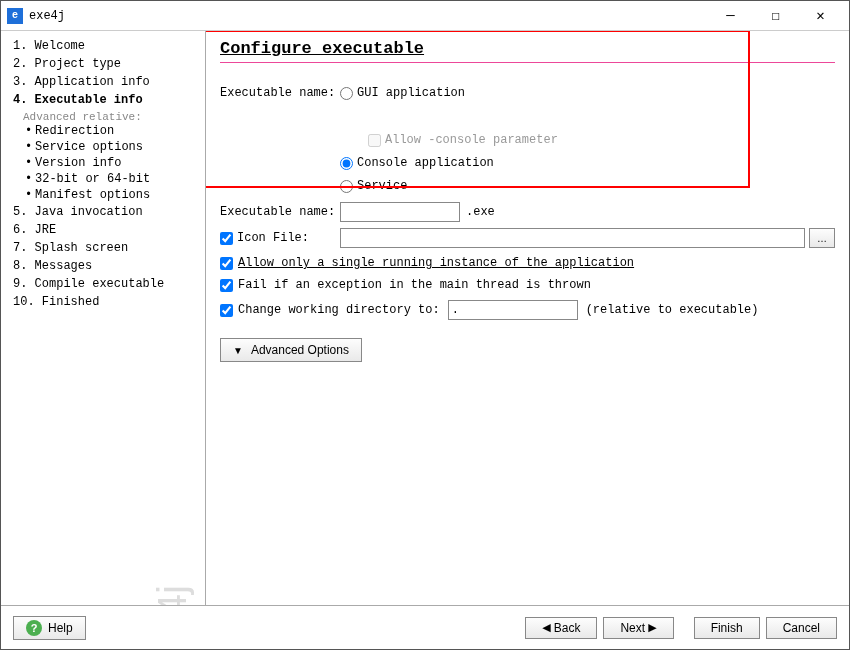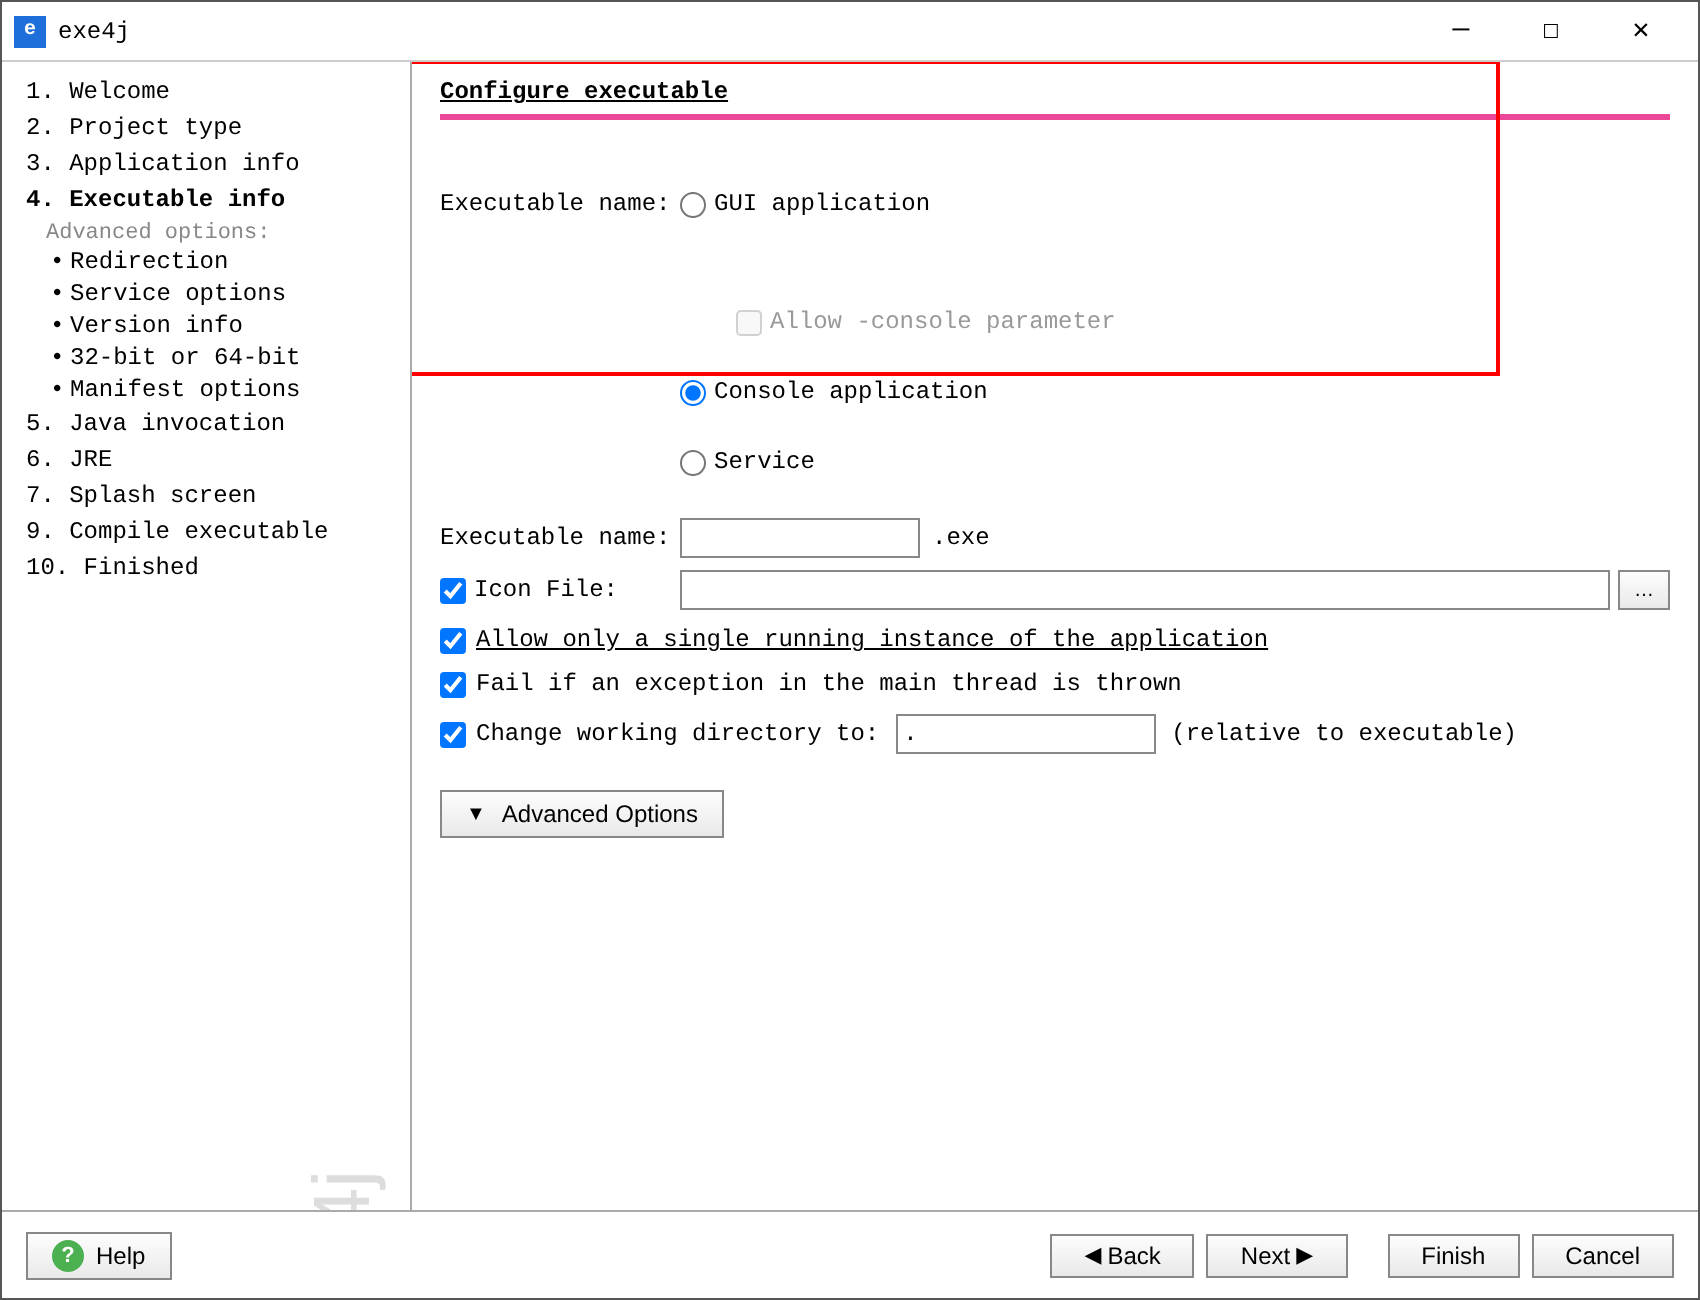--- a/index.html
+++ b/index.html
@@ -90,39 +90,39 @@
   pointer-events: none;
 }
 .main {
   flex: 1;
   padding: 8px 14px;
   position: relative;
   background: #fff;
   overflow: auto;
 }
 .heading {
-  font-size: 12px;
+  font-size: 17px;
   font-weight: bold;
   padding-bottom: 4px;
-  border-bottom: 3px solid #ec4899;
+  border-bottom: 1px solid #ec4899;
   text-decoration: underline;
 }
 .highlight-box {
   position: absolute;
   border: 2px solid #ff0000;
   pointer-events: none;
 }
 .row {
   display: flex;
   align-items: center;
   margin: 6px 0;
   font-size: 12px;
 }
 .row .lbl { width: 120px; }
-.radio-row { display: flex; align-items: center; margin: 21px 0; }
+.radio-row { display: flex; align-items: center; margin: 9px 0; }
 .radio-row input { margin-right: 4px; }
 .indent-radio { margin-left: 120px; }
 .sub-check { margin-left: 148px; display: flex; align-items: center; color: #999; margin-top: 24px; }
 .sub-check input { margin-right: 4px; }
 input[type="text"] {
   border: 1px solid #888;
   height: 20px;
   padding: 0 3px;
   font-family: inherit;
   font-size: 12px;
@@ -196,29 +196,30 @@
     </div>
   </div>
 
   <div class="content">
 
     <div class="sidebar">
       <div class="step">1. Welcome</div>
       <div class="step">2. Project type</div>
       <div class="step">3. Application info</div>
       <div class="step active">4.  Executable info</div>
-      <div class="subhead">Advanced options:</div>
+      <div class="subhead">Advanced relative:</div>
       <div class="substep">Redirection</div>
       <div class="substep">Service options</div>
       <div class="substep">Version info</div>
       <div class="substep">32-bit or 64-bit</div>
       <div class="substep">Manifest options</div>
       <div class="step">5. Java invocation</div>
       <div class="step">6. JRE</div>
       <div class="step">7. Splash screen</div>
+      <div class="step">8. Messages</div>
       <div class="step">9. Compile executable</div>
       <div class="step">10. Finished</div>
       <div class="watermark">exe4j</div>
     </div>
 
     <div class="main">
 
       <div class="highlight-box" style="left:-6px; top:-1px; width:550px; height:158px;"></div>
 
       <div class="heading">Configure executable</div>

